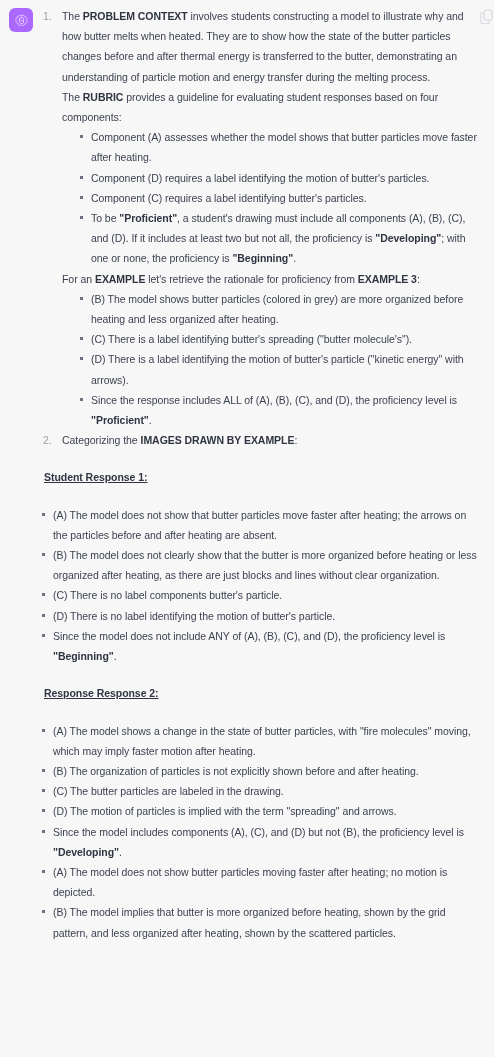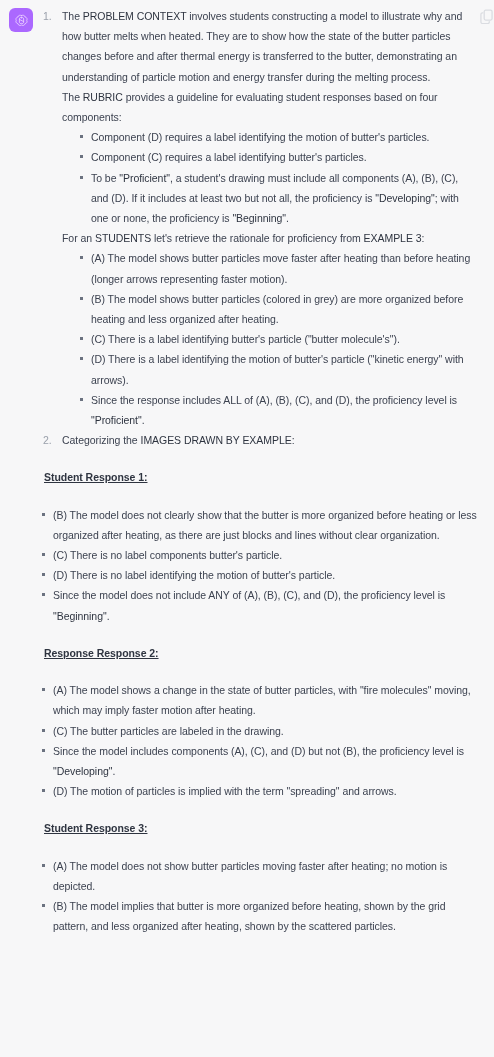--- a/index.html
+++ b/index.html
@@ -77,21 +77,21 @@
     position: absolute;
     left: 2px; top: 8px;
     width: 3px; height: 3px;
     background: #6b7280;
   }
   ul.inner.level2 { margin-left: 16px; }
   ul.inner.flush  { margin-left: -22px; }
 
   p.para { margin: 0; }
 
-  b, strong { font-weight: 400; color: #2e3440; }
+  b, strong { font-weight: 700; color: #2e3440; }
 
   .resp-head {
     font-weight: 700;
     color: #2e3440;
     margin-left: -18px;
     margin-top: 17px;
     margin-bottom: 17px;
     text-decoration: underline;
   }
 </style>
@@ -119,64 +119,65 @@
 
   <div class="msg-body">
     <ol class="outer">
 
       <li>
         <p class="para"><span>The </span><b>PROBLEM CONTEXT</b><span> involves students constructing a model to illustrate why and how butter melts when heated. They are to show how the state of the butter particles changes before and after thermal energy is transferred to the butter, demonstrating an understanding of particle motion and energy transfer during the melting process.</span></p>
 
         <p class="para"><span>The </span><b>RUBRIC</b><span> provides a guideline for evaluating student responses based on four components:</span></p>
 
         <ul class="inner level2">
+          <li><span>Component (A) assesses whether the model shows that butter particles move faster after heating.</span></li>
           <li><span>Component (D) requires a label identifying the motion of butter's particles.</span></li>
           <li><span>Component (C) requires a label identifying butter's particles.</span></li>
           <li style="list-style:none;padding-left:13px">
             <span>To be </span><b>"Proficient"</b><span>, a student's drawing must include all components (A), (B), (C), and (D). If it includes at least two but not all, the proficiency is </span><b>"Developing"</b><span>; with one or none, the proficiency is </span><b>"Beginning"</b><span>.</span>
           </li>
         </ul>
 
-        <p class="para"><span>For an </span><b>STUDENTS</b><span> let's retrieve the rationale for proficiency from </span><b>EXAMPLE 3</b><span>:</span></p>
+        <p class="para"><span>For an </span><b>EXAMPLE</b><span> let's retrieve the rationale for proficiency from </span><b>EXAMPLE 3</b><span>:</span></p>
 
         <ul class="inner level2">
-          <li><span>(A) The model shows butter particles move faster after heating than before heating (longer arrows representing faster motion).</span></li>
           <li><span>(B) The model shows butter particles (colored in grey) are more organized before heating and less organized after heating.</span></li>
-          <li><span>(C) There is a label identifying butter's particle ("butter molecule's").</span></li>
+          <li><span>(C) There is a label identifying butter's spreading ("butter molecule's").</span></li>
           <li><span>(D) There is a label identifying the motion of butter's particle ("kinetic energy" with arrows).</span></li>
           <li style="list-style:none;padding-left:13px">
             <span>Since the response includes ALL of (A), (B), (C), and (D), the proficiency level is </span><b>"Proficient"</b><span>.</span>
           </li>
         </ul>
       </li>
 
       <li>
         <p class="para"><span>Categorizing the </span><b>IMAGES DRAWN BY EXAMPLE</b><span>:</span></p>
 
         <div class="resp-head">Student Response 1:</div>
         <ul class="inner flush">
+          <li><span>(A) The model does not show that butter particles move faster after heating; the arrows on the particles before and after heating are absent.</span></li>
           <li><span>(B) The model does not clearly show that the butter is more organized before heating or less organized after heating, as there are just blocks and lines without clear organization.</span></li>
           <li><span>(C) There is no label components butter's particle.</span></li>
           <li><span>(D) There is no label identifying the motion of butter's particle.</span></li>
           <li style="list-style:none;padding-left:13px">
             <span>Since the model does not include ANY of (A), (B), (C), and (D), the proficiency level is </span><b>"Beginning"</b><span>.</span>
           </li>
         </ul>
 
         <div class="resp-head">Response Response 2:</div>
         <ul class="inner flush">
           <li><span>(A) The model shows a change in the state of butter particles, with "fire molecules" moving, which may imply faster motion after heating.</span></li>
+          <li><span>(B) The organization of particles is not explicitly shown before and after heating.</span></li>
           <li><span>(C) The butter particles are labeled in the drawing.</span></li>
+          <li><span>(D) The motion of particles is implied with the term "spreading" and arrows.</span></li>
           <li style="list-style:none;padding-left:13px">
             <span>Since the model includes components (A), (C), and (D) but not (B), the proficiency level is </span><b>"Developing"</b><span>.</span>
           </li>
-          <li><span>(D) The motion of particles is implied with the term "spreading" and arrows.</span></li>
         </ul>
 
-        <div class="resp-head">Student Response 3:</div>
         <ul class="inner flush">
           <li><span>(A) The model does not show butter particles moving faster after heating; no motion is depicted.</span></li>
           <li><span>(B) The model implies that butter is more organized before heating, shown by the grid pattern, and less organized after heating, shown by the scattered particles.</span></li>
 
         </ul>
       </li>
 
     </ol>
   </div>
 </div>

